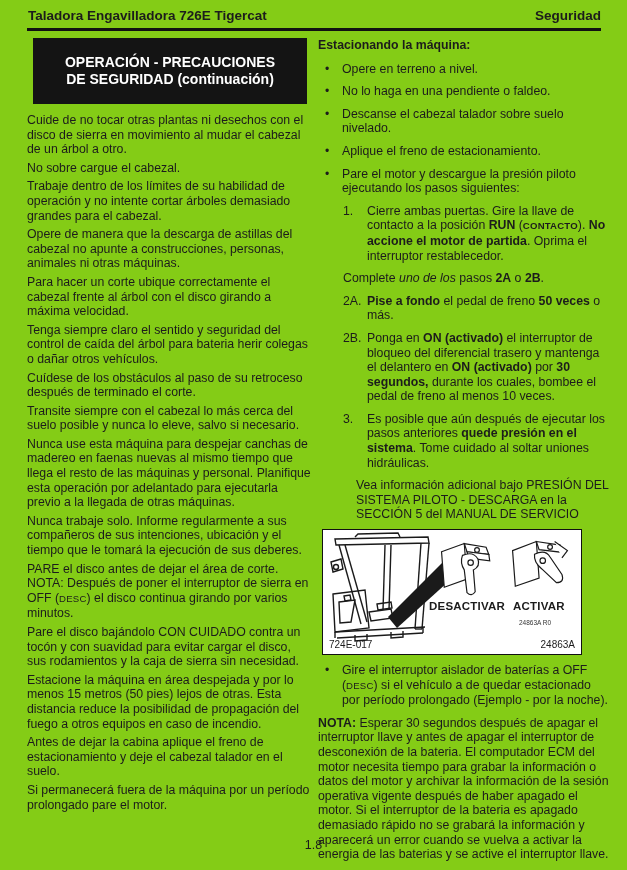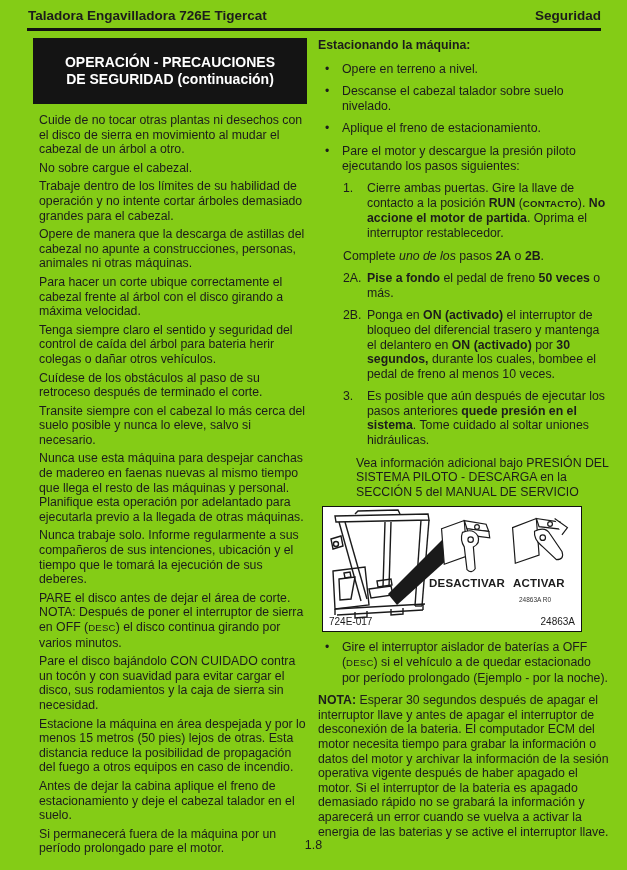--- a/index.html
+++ b/index.html
@@ -11,21 +11,21 @@
   .hdr { position:absolute; left:28px; right:26px; top:8px;
          display:flex; justify-content:space-between;
          font-size:13.5px; font-weight:bold; }
   .rule { position:absolute; left:27px; right:26px; top:28px; height:2.6px; background:#111; }
   
   .col-left  { position:absolute; left:27px;  top:38px; width:284px; }
   .col-right { position:absolute; left:318px; top:38px; width:294px; }
   .col-left p, .col-right p, .bullet-text, .step-text, .rc-heading, .bullet-row, .step-row {
     font-size:12.3px; line-height:14.6px;
   }
-  .col-left p { margin:0 0 4px 12px; }
+  .col-left p { margin:0 0 4px 0; }
   
   .title-box { background:#141414; color:#ffffff; text-align:center;
     font-weight:bold; font-size:14px; line-height:17px; padding:16px 4px; margin:0 4px 9px 6px; }
   
   .rc-heading { font-weight:bold; margin:0 0 9px 0; }
   .bullet-row { display:flex; margin:0 0 8px 0; }
   .bullet-marker { flex:none; width:24px; padding-left:7px; box-sizing:border-box; }
   .bullet-marker::before { content:"\2022"; }
   .bullet-text { flex:1; }
   .step-row { display:flex; margin:0 0 8px 25px; }
@@ -82,20 +82,24 @@
     <p>Antes de dejar la cabina aplique el freno de estacionamiento y deje el cabezal talador en el suelo.</p>
     <p>Si permanecerá fuera de la máquina por un período prolongado pare el motor.</p>
   </div>
 
   <div class="col-right">
     <div class="rc-heading">Estacionando la máquina:</div>
 
     <div class="bullet-row">
       <span class="bullet-marker"></span>
       <span class="bullet-text">Opere en terreno a nivel.</span>
+    </div>
+    <div class="bullet-row">
+      <span class="bullet-marker"></span>
+      <span class="bullet-text">No lo haga en una pendiente o faldeo.</span>
     </div>
     <div class="bullet-row">
       <span class="bullet-marker"></span>
       <span class="bullet-text">Descanse el cabezal talador sobre suelo nivelado.</span>
     </div>
     <div class="bullet-row">
       <span class="bullet-marker"></span>
       <span class="bullet-text">Aplique el freno de estacionamiento.</span>
     </div>
     <div class="bullet-row">

